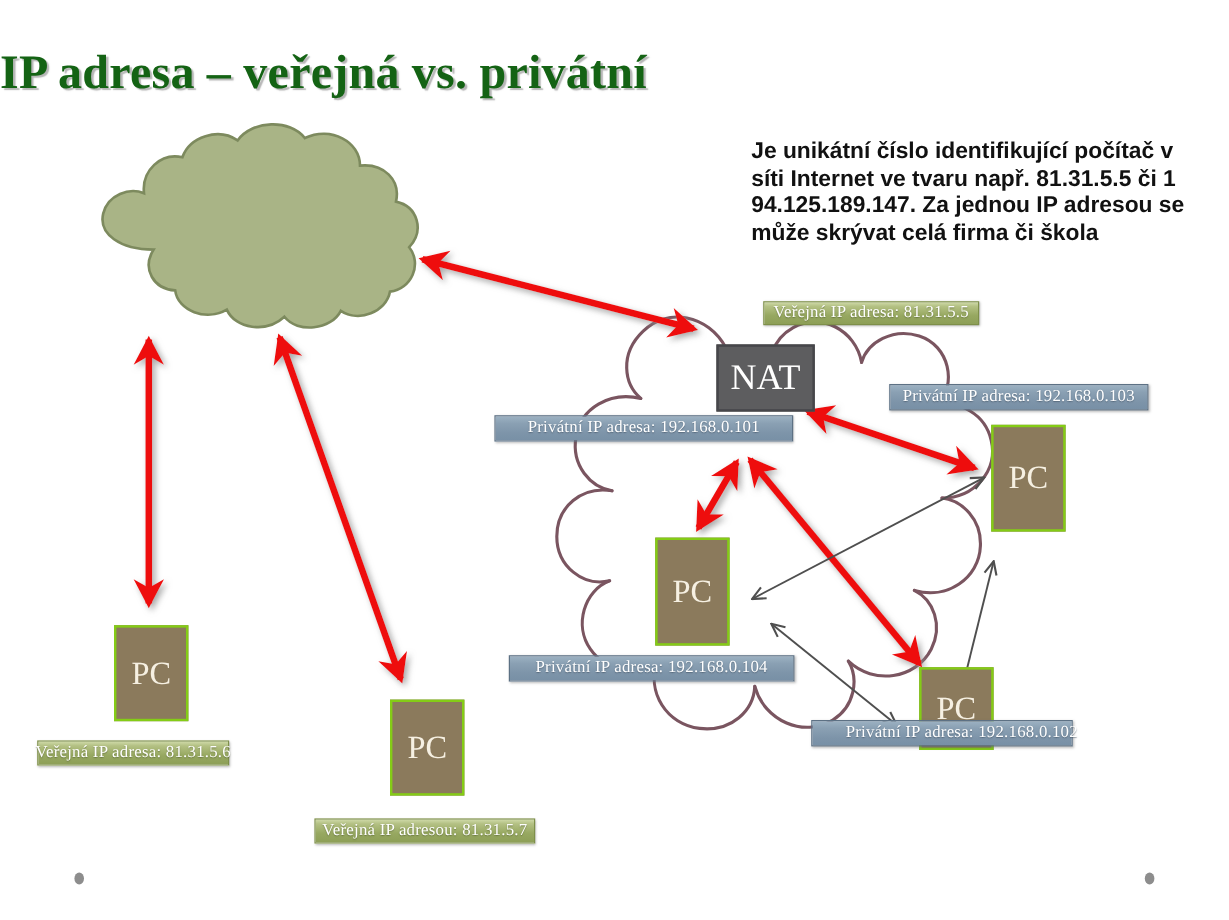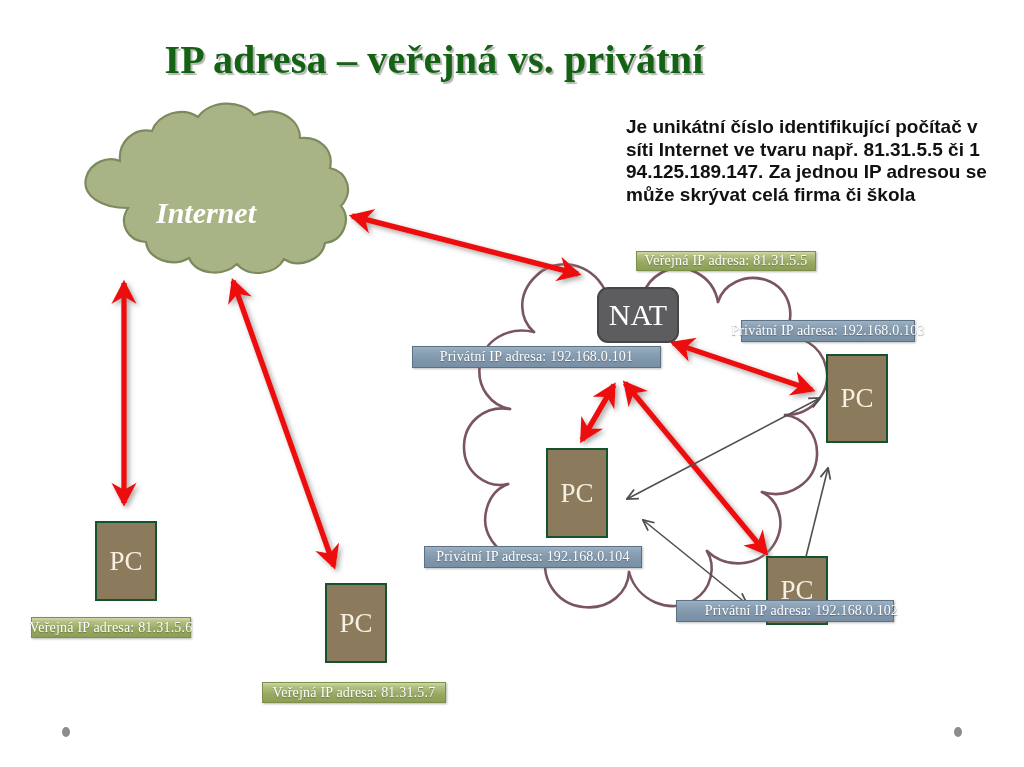--- a/index.html
+++ b/index.html
@@ -23,21 +23,21 @@
     background: #ffffff;
     overflow: hidden;
   }
 
   
   #title {
     position: absolute;
     left: 0;
     top: 36px;
     width: 868px;
-    text-align: center;
+    text-align: left;
     font-family: "Liberation Serif", serif;
     font-weight: bold;
     font-size: 40px;
     color: #146314;
     letter-spacing: 0.2px;
     text-shadow: 2px 2px 1px rgba(120,120,120,0.55);
     white-space: nowrap;
   }
 
   
@@ -81,21 +81,21 @@
     position: absolute;
     box-sizing: border-box;
     display: flex;
     align-items: center;
     justify-content: center;
     font-family: "Liberation Serif", serif;
     color: #f6f0e2;
   }
   .node.pc {
     background: #8b7a5c;
-    border: 2px solid #14532d;
+    border: 2px solid #84cc16;
     font-size: 27px;
   }
   .node.nat {
     background: #5d5d5f;
     border: 2px solid #46464a;
     font-size: 30px;
     color: #ffffff;
   }
 
   
@@ -206,67 +206,66 @@
       <line x1="820" y1="398" x2="627" y2="499"></line>
       <line x1="643" y1="520" x2="747" y2="604"></line>
       <line x1="797" y1="593" x2="828" y2="468"></line>
     </g>
   </svg>
 
   <div id="title">IP adresa – veřejná vs. privátní</div>
 
   <div id="body-text">Je unikátní číslo identifikující počítač v síti Internet ve tvaru např. 81.31.5.5 či 1 94.125.189.147. Za jednou IP adresou se může skrývat celá firma či škola</div>
 
-  <div id="internet-label">Internet</div>
 
   <div class="node pc" style="left:95px; top:521px; width:62px; height:80px;">
     <span>PC</span>
   </div>
 
   <div class="node pc" style="left:325px; top:583px; width:62px; height:80px;">
     <span>PC</span>
   </div>
 
-  <div class="node nat" style="left:597px; top:287px; width:82px; height:56px;border-radius:11px;">
+  <div class="node nat" style="left:597px; top:287px; width:82px; height:56px;">
     <span>NAT</span>
   </div>
 
   <div class="node pc" style="left:826px; top:354px; width:62px; height:89px;">
     <span>PC</span>
   </div>
 
   <div class="node pc" style="left:546px; top:448px; width:62px; height:90px;">
     <span>PC</span>
   </div>
 
   <div class="node pc" style="left:766px; top:556px; width:62px; height:69px;">
     <span>PC</span>
   </div>
 
   <div class="badge public" style="left:31px; top:617px; width:160px; height:21px;">
     <span>Veřejná IP adresa:  81.31.5.6</span>
   </div>
 
   <div class="badge public" style="left:262px; top:682px; width:184px; height:21px;">
-    <span>Veřejná IP adresa:  81.31.5.7</span>
+    <span>Veřejná IP adresou:  81.31.5.7</span>
   </div>
 
   <div class="badge public" style="left:636px; top:251px; width:180px; height:20px;">
     <span>Veřejná IP adresa:  81.31.5.5</span>
   </div>
 
   <div class="badge private" style="left:412px; top:346px; width:249px; height:22px;">
     <span>Privátní IP adresa:  192.168.0.101</span>
   </div>
 
-  <div class="badge private" style="left:741px; top:320px; width:174px; height:22px;">
+  <div class="badge private" style="left:741px; top:320px; width:216px; height:22px;">
     <span>Privátní IP adresa:  192.168.0.103</span>
   </div>
 
-  <div class="badge private" style="left:424px; top:546px; width:218px; height:22px;">
+  <div class="badge private" style="left:424px; top:546px; width:238px; height:22px;">
     <span>Privátní IP adresa:  192.168.0.104</span>
   </div>
 
   <div class="badge private" style="left:676px; top:600px; width:218px; height:22px;padding-left:41px;">
     <span>Privátní IP adresa:  192.168.0.102</span>
   </div>
 
   <div class="nav-dot" style="left:62px; top:727px;"></div>
   <div class="nav-dot" style="left:954px; top:727px;"></div>
 

